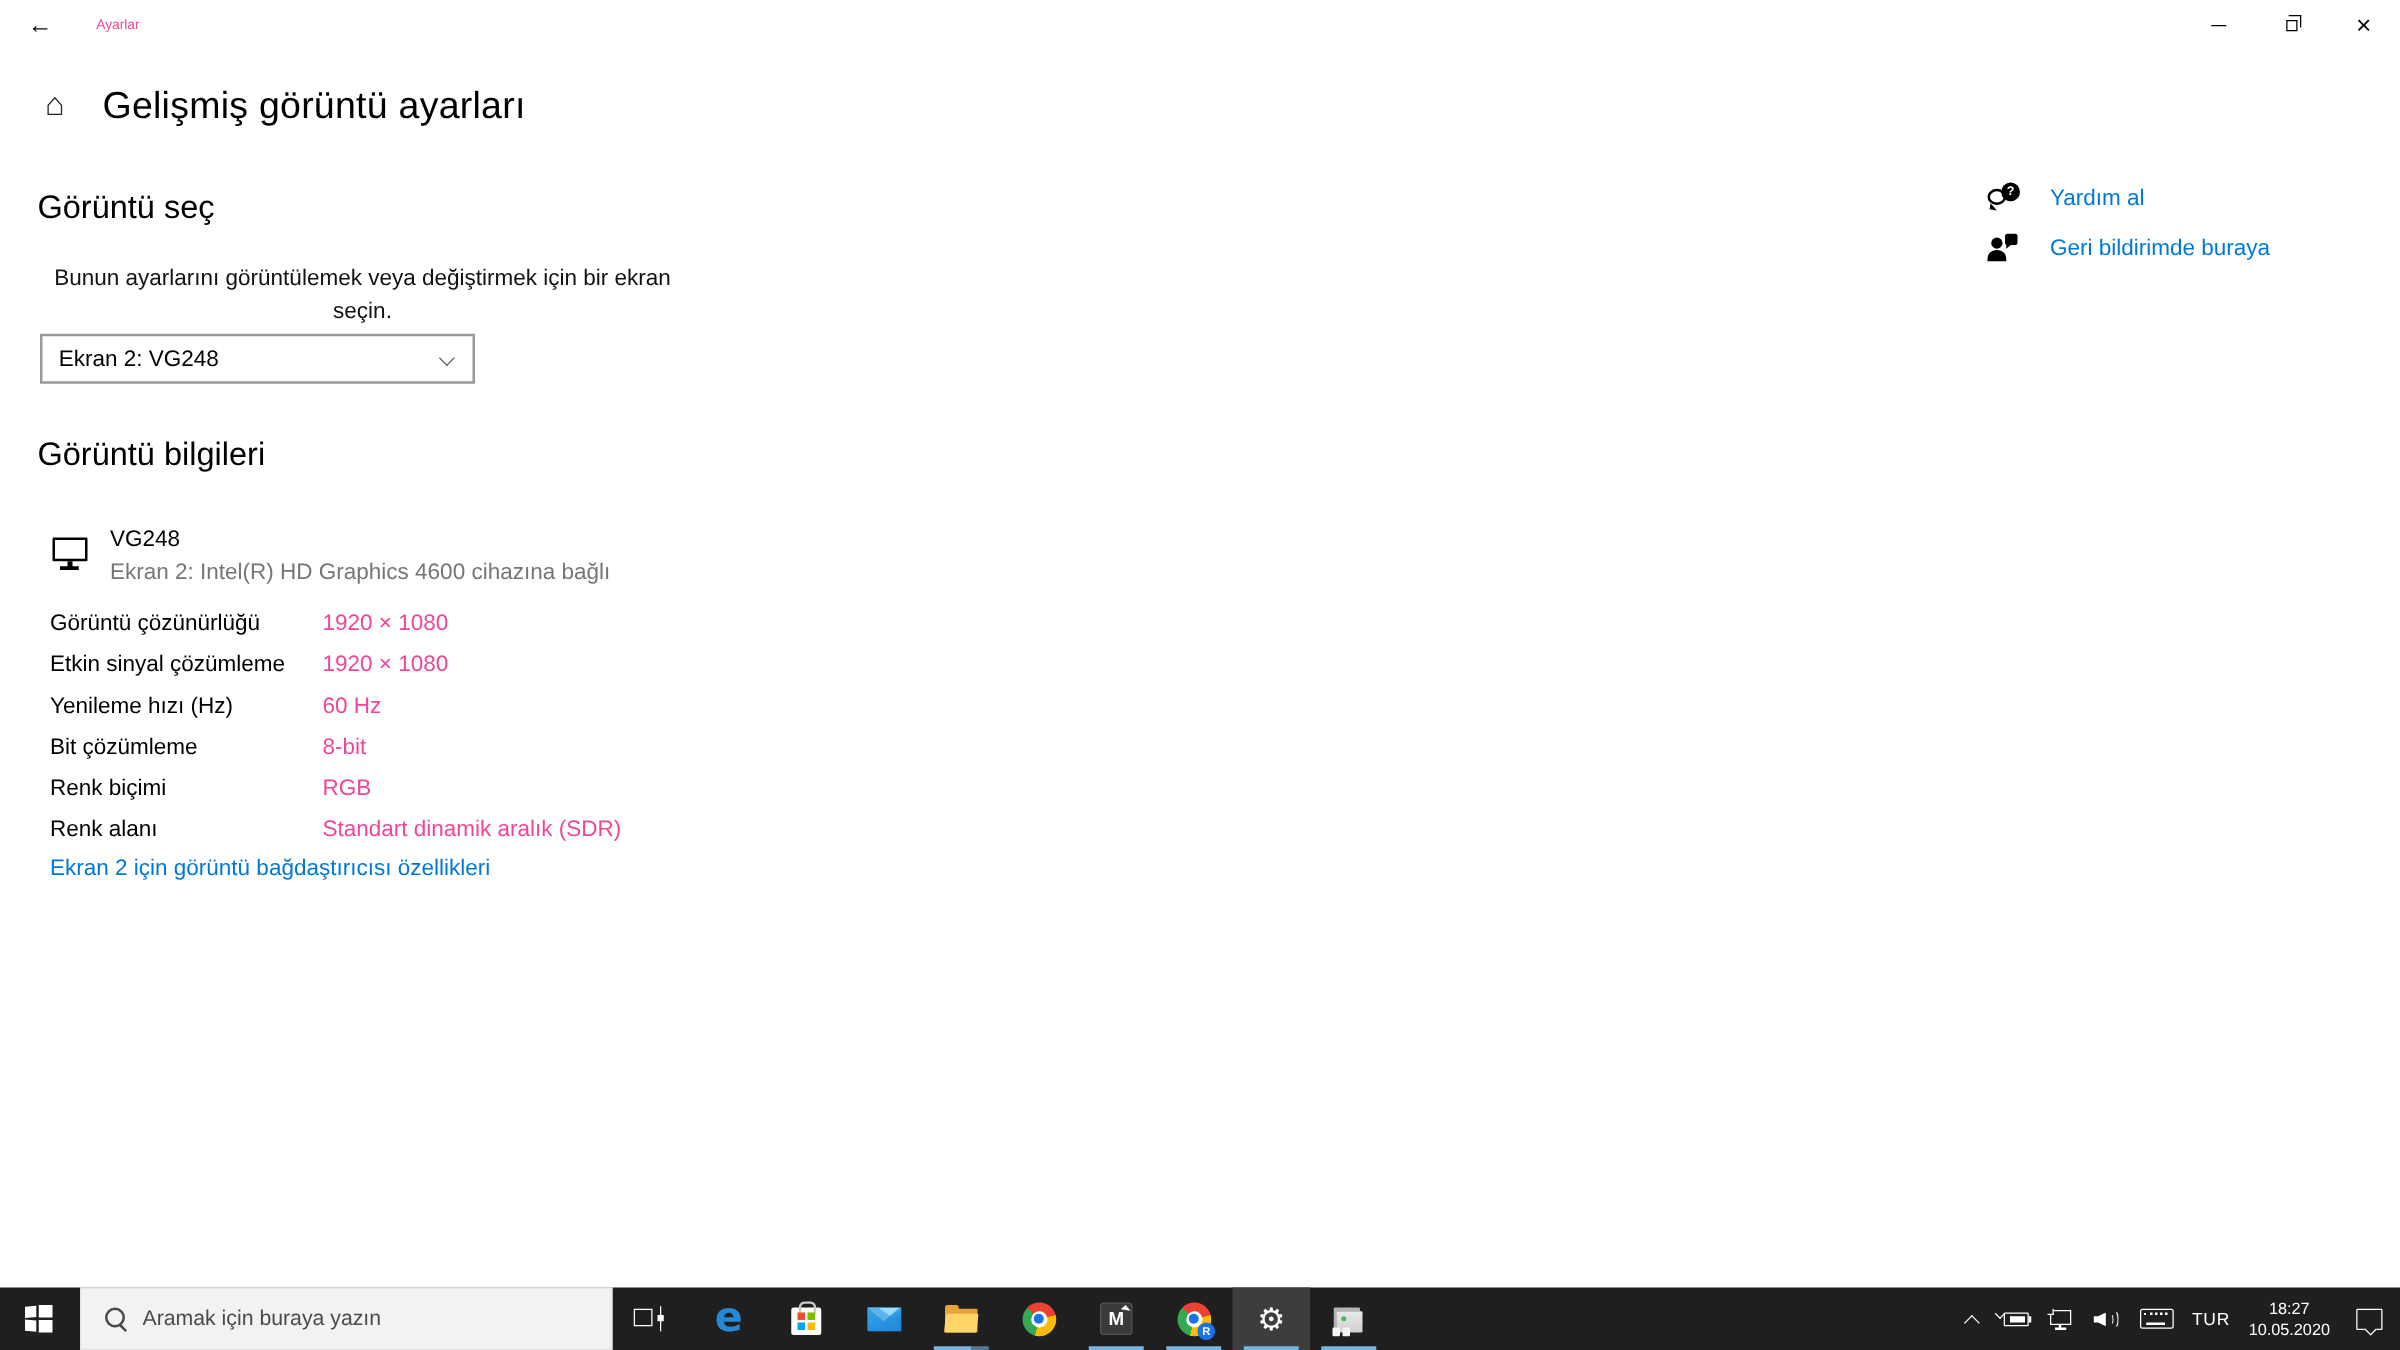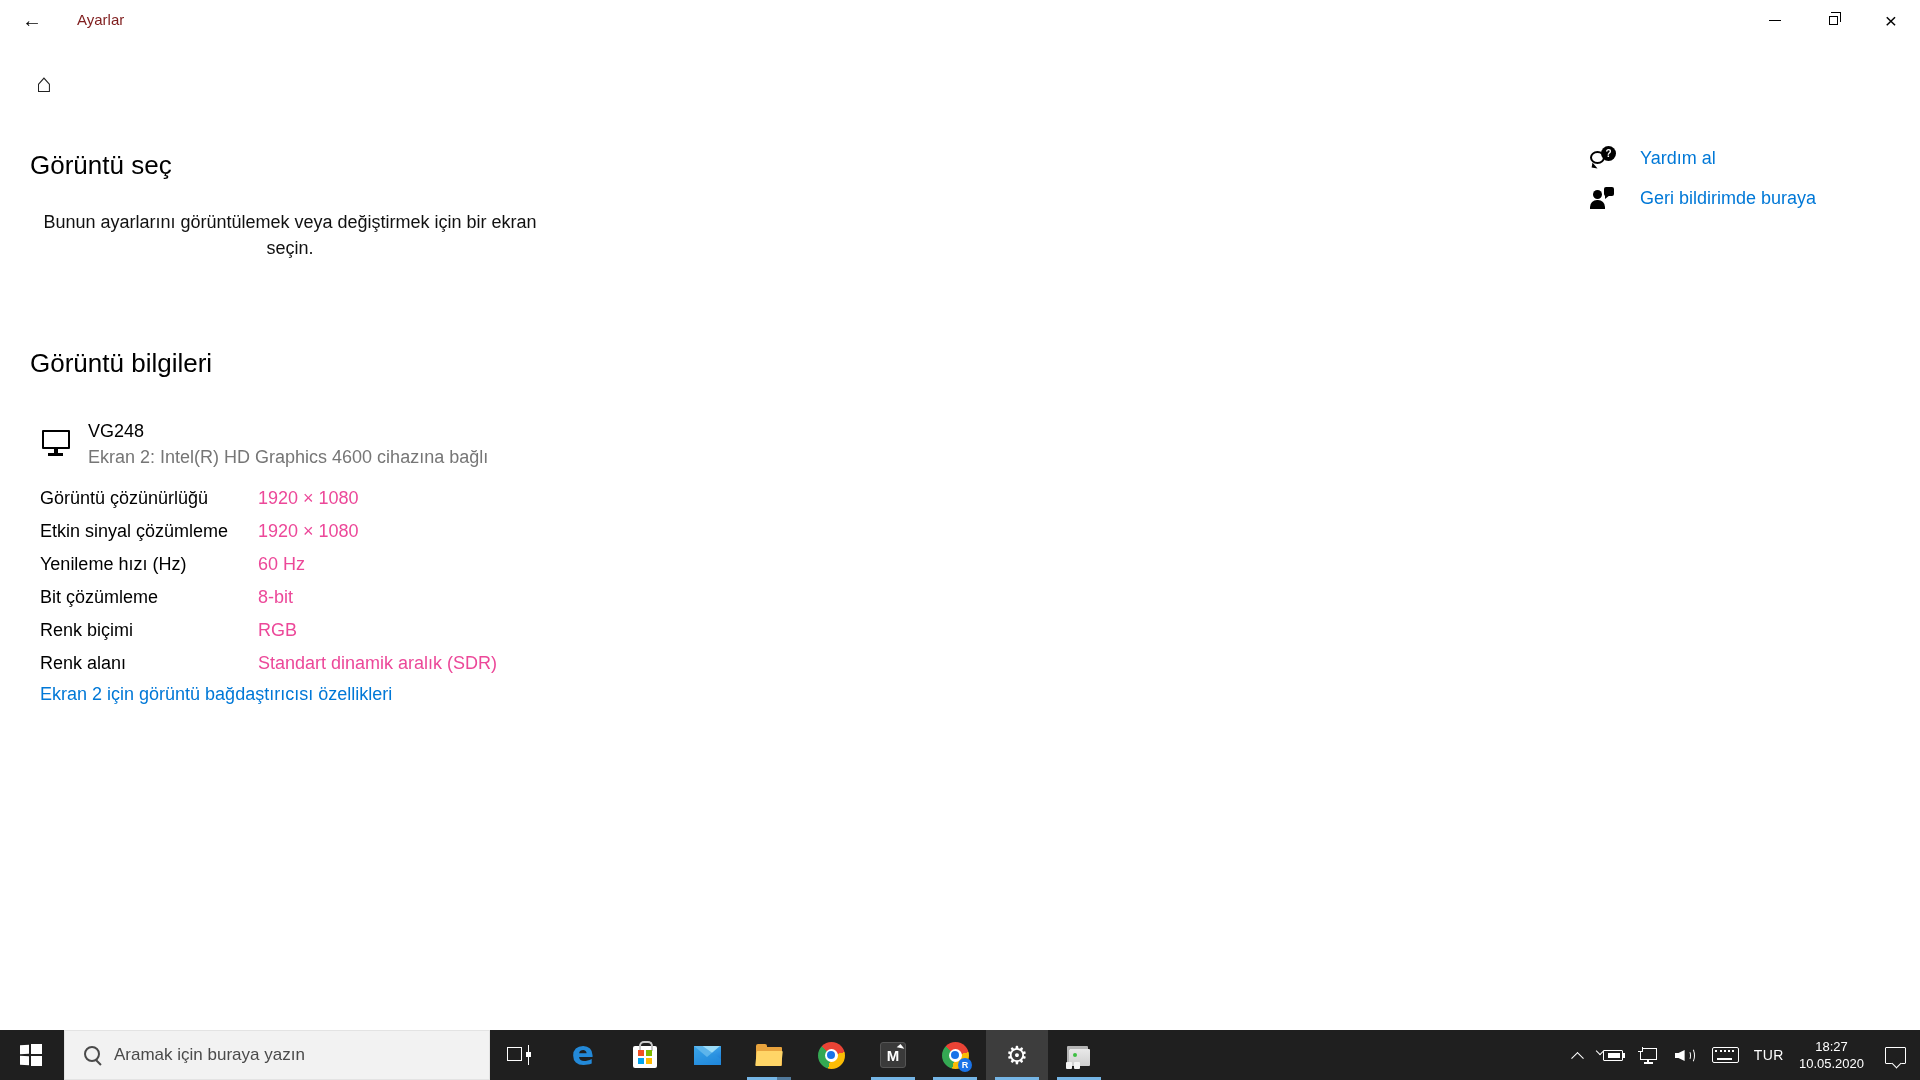--- a/index.html
+++ b/index.html
@@ -3,21 +3,21 @@
 <meta charset="utf-8">
 <style>
   * { margin:0; padding:0; box-sizing:border-box; }
   html,body { width:1920px; height:1080px; }
   body { font-family:"Liberation Sans","DejaVu Sans",sans-serif; background:#fff; }
   .screen { position:relative; width:1920px; height:1080px; background:#ffffff; overflow:hidden; }
 
   
   .titlebar { position:absolute; top:0; left:0; width:1920px; height:40px; background:#fff; }
   .back-btn { position:absolute; left:8px; top:0; width:48px; height:40px; display:flex; align-items:center; justify-content:center; font-size:20px; color:#000; cursor:pointer; }
-  .app-title { position:absolute; left:77px; top:0; height:40px; line-height:40px; font-size:15px; color:#7f1d1d; }
+  .app-title { position:absolute; left:77px; top:0; height:40px; line-height:40px; font-size:11px; color:#ec4899; }
   .cap-btn { position:absolute; top:0; width:58px; height:40px; display:flex; align-items:center; justify-content:center; cursor:pointer; }
   .cap-min { right:116px; } .cap-restore { right:58px; } .cap-close { right:0; }
   .glyph-min { width:12px; height:0; border-top:1.5px solid #000; display:block; }
   .glyph-restore { position:relative; width:9px; height:9px; border:1.2px solid #000; background:#fff; display:block; }
   .glyph-restore::before { content:""; position:absolute; left:1.8px; top:-4.2px; width:9px; height:9px; border:1.2px solid #000; border-left:none; border-bottom:none; }
   .glyph-close { font-size:21px; color:#000; line-height:1; }
 
   
   .home-icon { position:absolute; left:36px; top:68px; font-size:26px; color:#222; }
   .page-title { position:absolute; left:82px; top:68px; font-size:30px; font-weight:300; color:#000; letter-spacing:0.2px; }
@@ -149,23 +149,28 @@
     </div>
     <div class="cap-btn cap-restore">
       <span class="glyph-restore"></span>
     </div>
     <div class="cap-btn cap-close">
       <span class="glyph-close">×</span>
     </div>
   </div>
 
   <div class="home-icon">⌂</div>
+  <h1 class="page-title">Gelişmiş görüntü ayarları</h1>
 
   <h2 class="section-h h-select">Görüntü seç</h2>
   <p class="select-desc">Bunun ayarlarını görüntülemek veya değiştirmek için bir ekran seçin.</p>
+  <div class="dropdown">
+    <span class="dropdown-text">Ekran 2: VG248</span>
+    <span class="dropdown-chevron"></span>
+  </div>
 
   <h2 class="section-h h-info">Görüntü bilgileri</h2>
   <div class="monitor-icon"></div>
   <div class="monitor-name">VG248</div>
   <div class="monitor-sub">Ekran 2: Intel(R) HD Graphics 4600 cihazına bağlı</div>
 
   <div class="prop-row" style="top:488px">
     <span class="prop-label">Görüntü çözünürlüğü</span>
     <span class="prop-value">1920 × 1080</span>
   </div>

